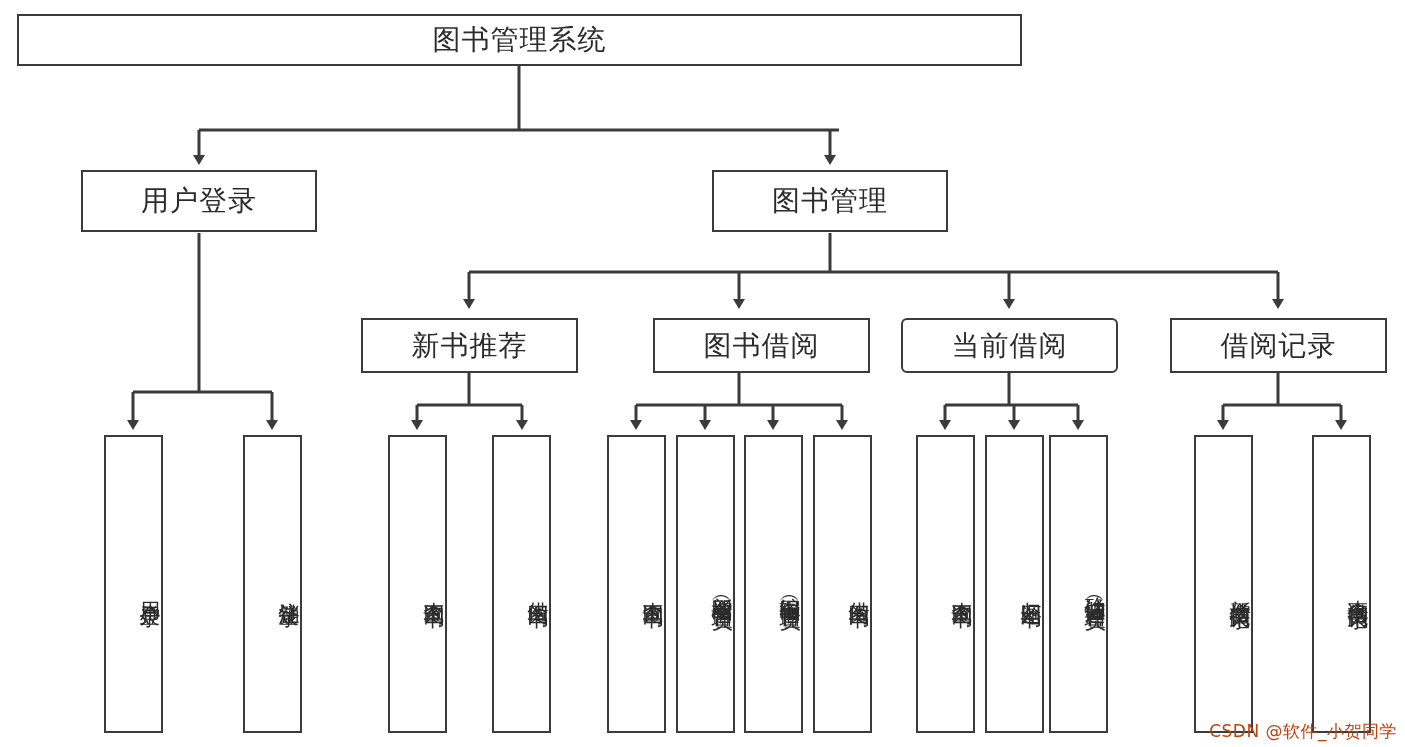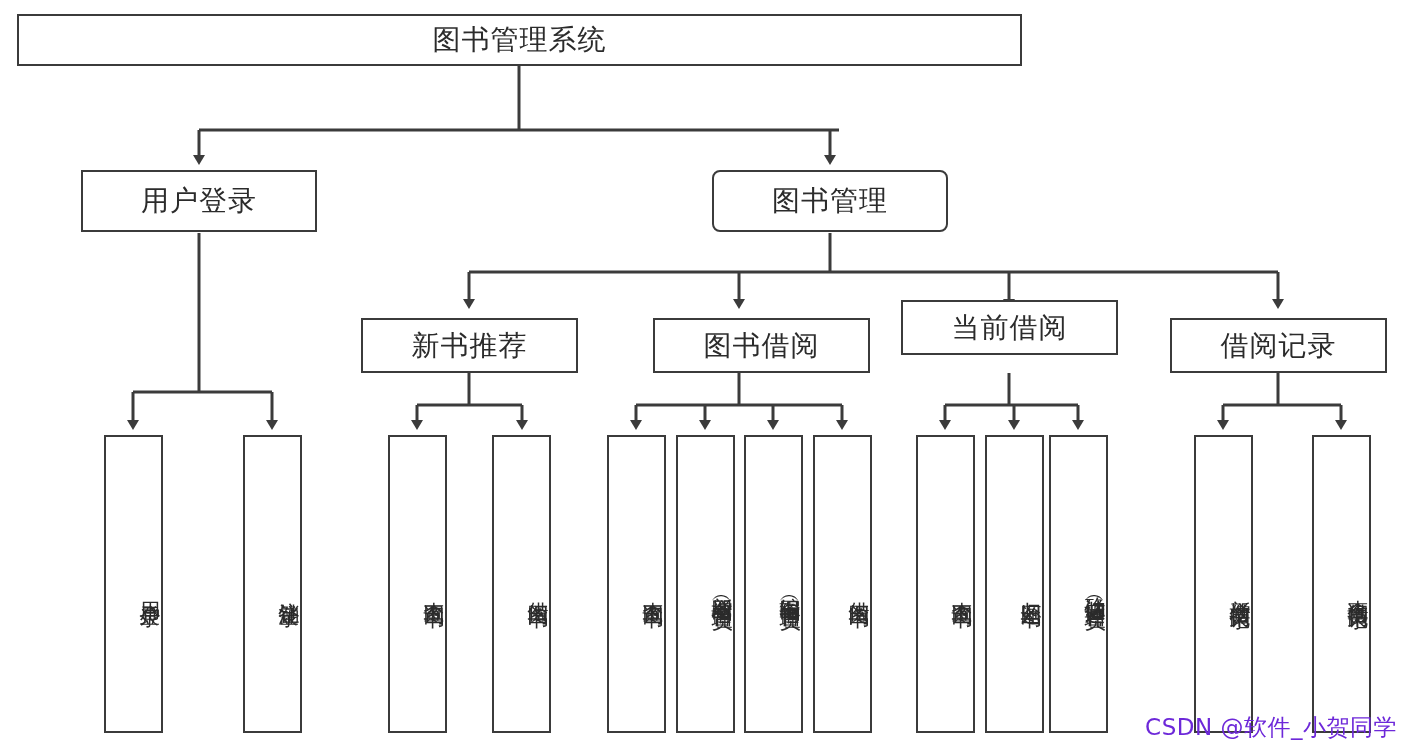--- a/index.html
+++ b/index.html
@@ -51,22 +51,22 @@
     line-height: 1.05;
   }
   .node-label {
     display: block;
     white-space: nowrap;
   }
   #watermark {
     position: absolute;
     right: 8px;
     bottom: 4px;
-    font-size: 23px;
-    color: #6d28d9;
+    font-size: 17px;
+    color: #c2410c;
     letter-spacing: 0.5px;
     white-space: nowrap;
     pointer-events: none;
   }
 </style>
 </head>
 <body>
 
 <div id="diagram-root">
 
@@ -120,31 +120,31 @@
     </g>
   </svg>
 
   <div class="node horiz" style="left:17px; top:14px; width:1005px; height:52px;">
     <span class="node-label">图书管理系统</span>
   </div>
 
   <div class="node horiz" style="left:81px; top:170px; width:236px; height:62px;">
     <span class="node-label">用户登录</span>
   </div>
-  <div class="node horiz" style="left:712px; top:170px; width:236px; height:62px;border-radius:8px;">
+  <div class="node horiz" style="left:712px; top:170px; width:236px; height:62px;">
     <span class="node-label">图书管理</span>
   </div>
 
   <div class="node horiz" style="left:361px; top:318px; width:217px; height:55px;text-align:center;">
     <span class="node-label">新书推荐</span>
   </div>
   <div class="node horiz" style="left:653px; top:318px; width:217px; height:55px;">
     <span class="node-label">图书借阅</span>
   </div>
-  <div class="node horiz" style="left:901px; top:300px; width:217px; height:55px;">
+  <div class="node horiz" style="left:901px; top:318px; width:217px; height:55px;border-radius:6px;">
     <span class="node-label">当前借阅</span>
   </div>
   <div class="node horiz" style="left:1170px; top:318px; width:217px; height:55px;">
     <span class="node-label">借阅记录</span>
   </div>
 
   <div class="node vert" style="left:104px; top:435px; width:59px; height:298px;">
     <span class="node-label">用户登录</span>
   </div>
   <div class="node vert" style="left:243px; top:435px; width:59px; height:298px;">

